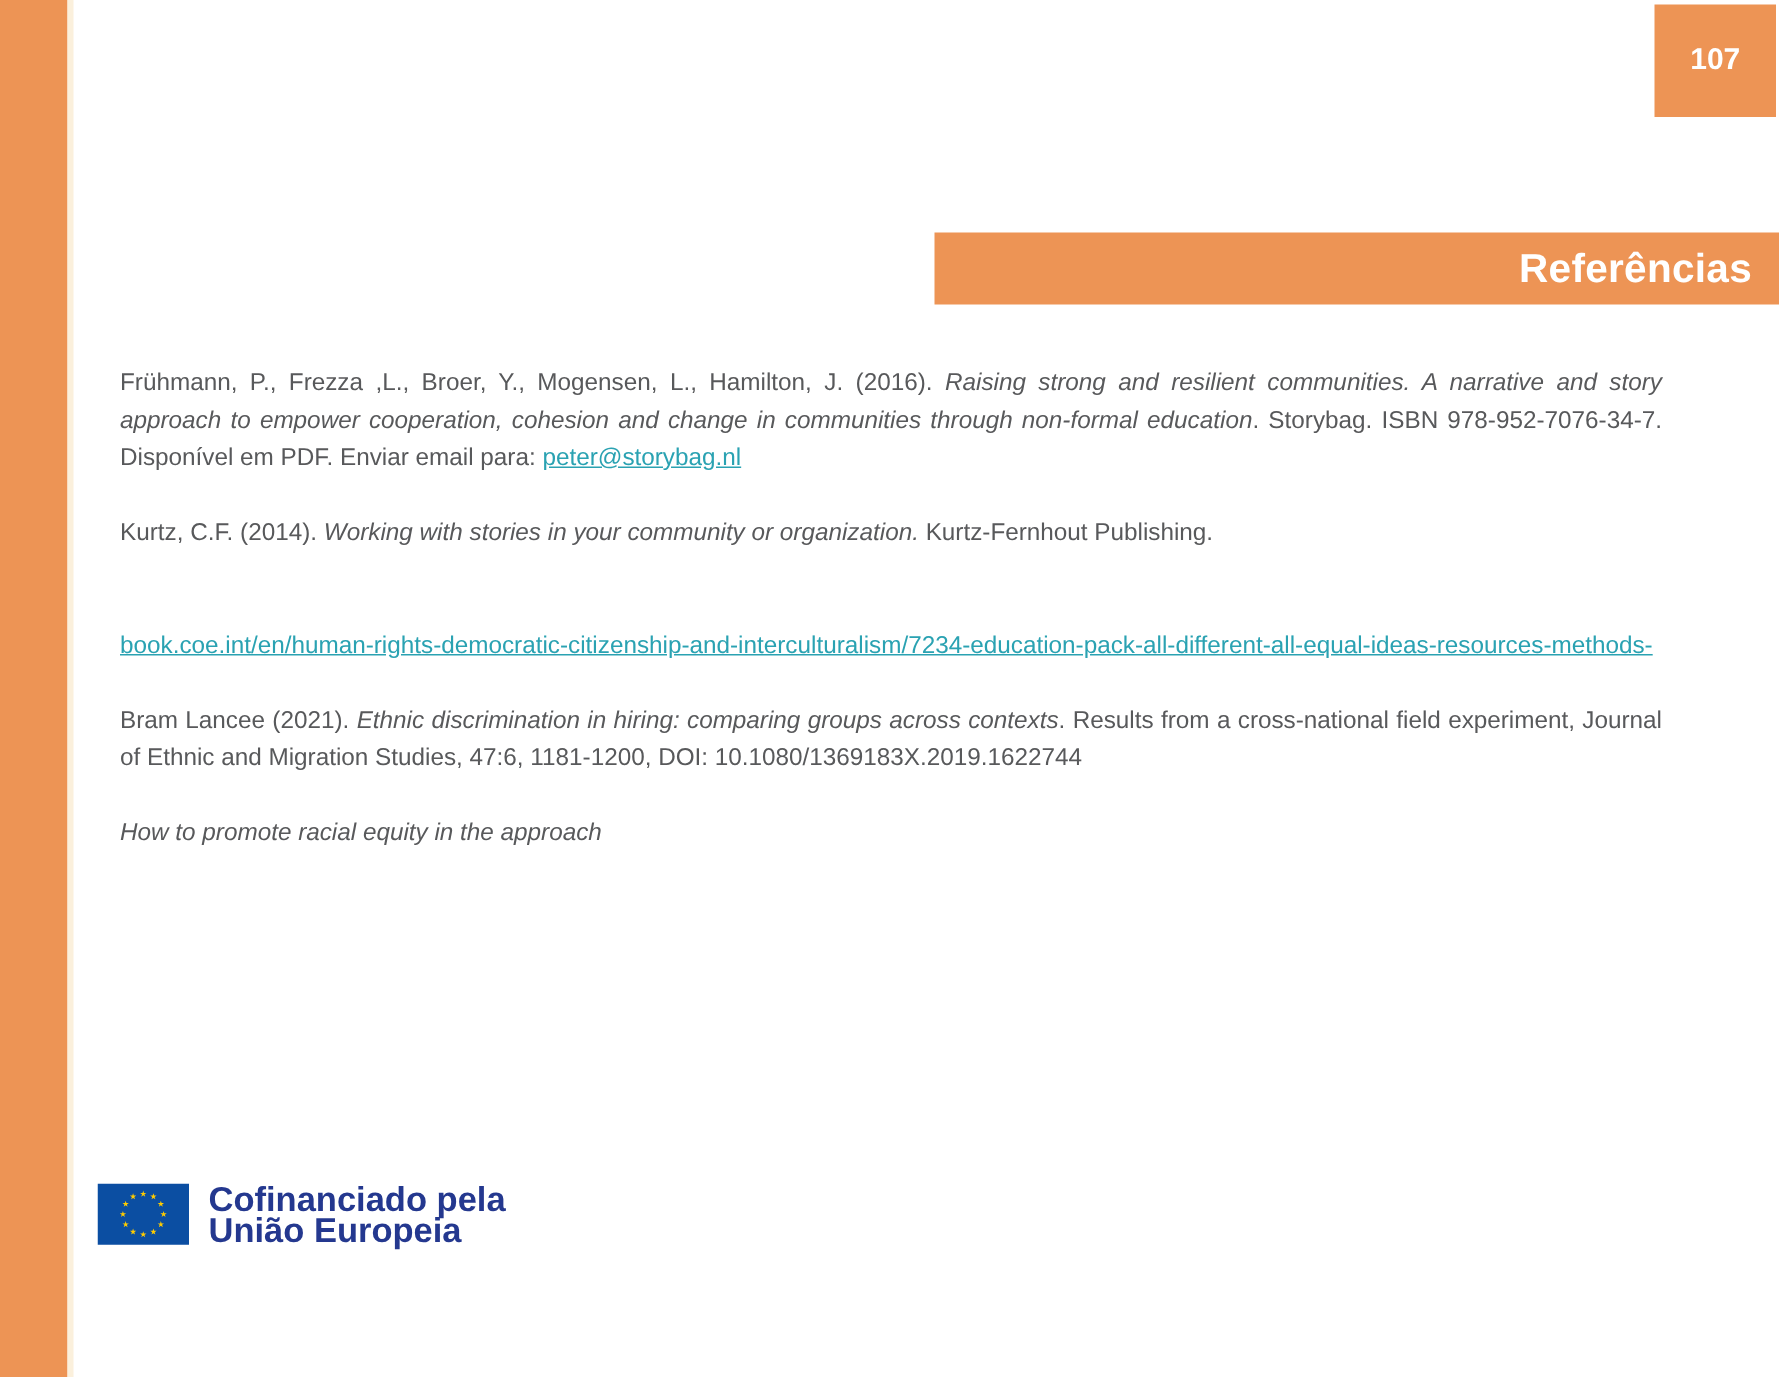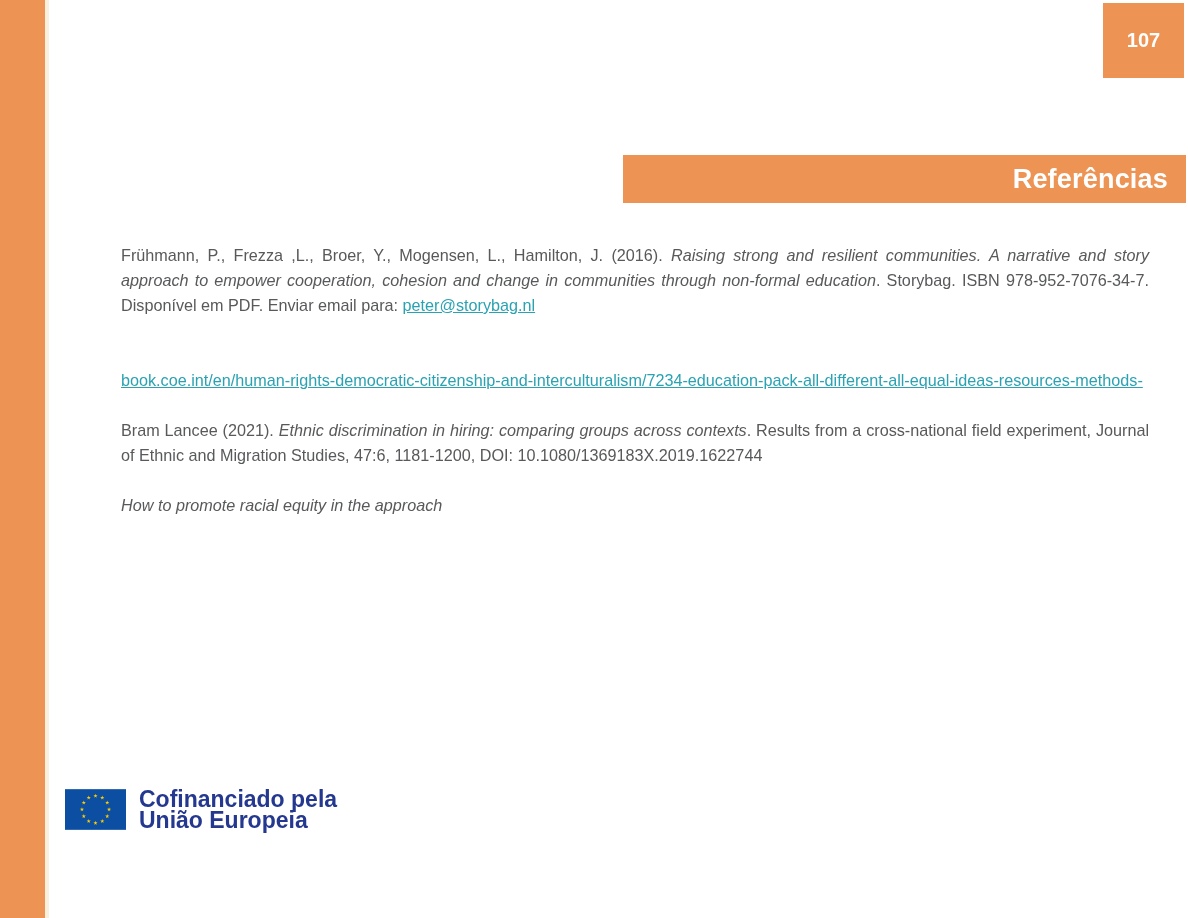--- a/index.html
+++ b/index.html
@@ -29,21 +29,21 @@
     background:var(--accent_orange,#ED9455);
     color:#ffffff;font-weight:bold;font-size:27px;
     display:flex;align-items:center;justify-content:flex-end;
     padding-right:18px;box-sizing:border-box;
     letter-spacing:0.2px;
     margin-top:20px;
   }
   .content{
     position:absolute;left:80px;top:243px;width:1028px;
     color:var(--body_text,#58595B);
-    font-size:16.2px;line-height:25px;margin-left:41px;
+    font-size:16.2px;line-height:25px;
   }
   .ref{margin:0 0 25px 0;}
   .justify{text-align:justify;}
   .it{font-style:italic;}
   a.link{
     color:var(--link_teal,#2AA2B2);
     text-decoration:underline;cursor:pointer;
   }
   .footer{
     position:absolute;left:65px;top:788px;
@@ -68,20 +68,21 @@
   </div>
 
   <div class="title-banner">
     <span>Referências</span>
   </div>
 
   <div class="content">
 
     <p class="ref justify"><span>Frühmann, P., Frezza ,L., Broer, Y., Mogensen, L., Hamilton, J. (2016). </span><span class="it">Raising strong and resilient communities. A narrative and story approach to empower cooperation, cohesion and change in communities through non-formal education</span><span>. Storybag. ISBN 978-952-7076-34-7. Disponível em PDF. Enviar email para: </span><a class="link">peter@storybag.nl</a></p>
 
+    <p class="ref"><span>Kurtz, C.F. (2014). </span><span class="it">Working with stories in your community or organization.</span><span> Kurtz-Fernhout Publishing.</span></p>
 
     <p class="ref"><br><a class="link">book.coe.int/en/human-rights-democratic-citizenship-and-interculturalism/7234-education-pack-all-different-all-equal-ideas-resources-methods-</a><br></p>
 
     <p class="ref justify"><span>Bram Lancee (2021). </span><span class="it">Ethnic discrimination in hiring: comparing groups across contexts</span><span>. Results from a cross-national field experiment, Journal of Ethnic and Migration Studies, 47:6, 1181-1200, DOI: 10.1080/1369183X.2019.1622744</span></p>
 
     <p class="ref"><span class="it">How to promote racial equity in the approach</span><br></p>
 
   </div>
 
   <div class="footer">

